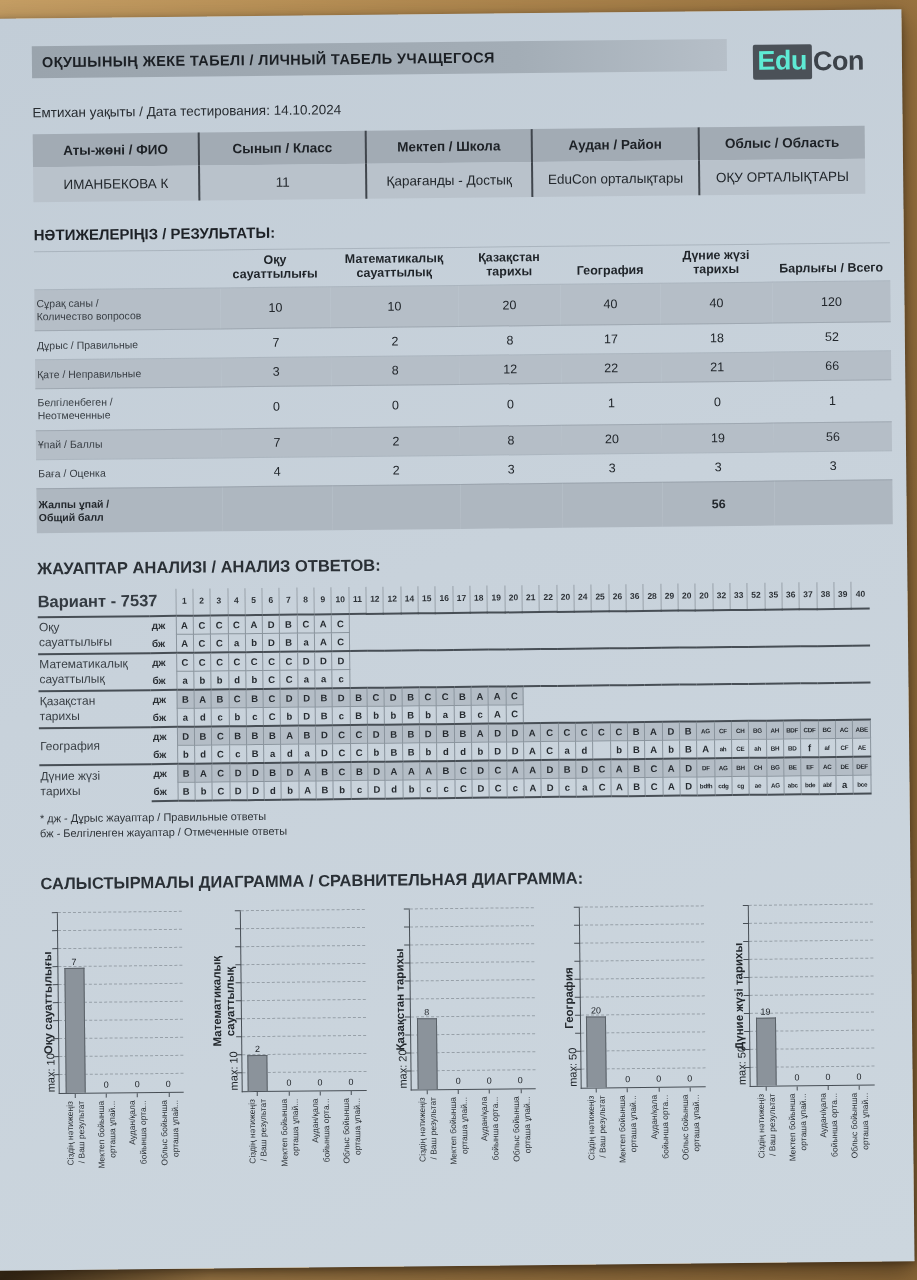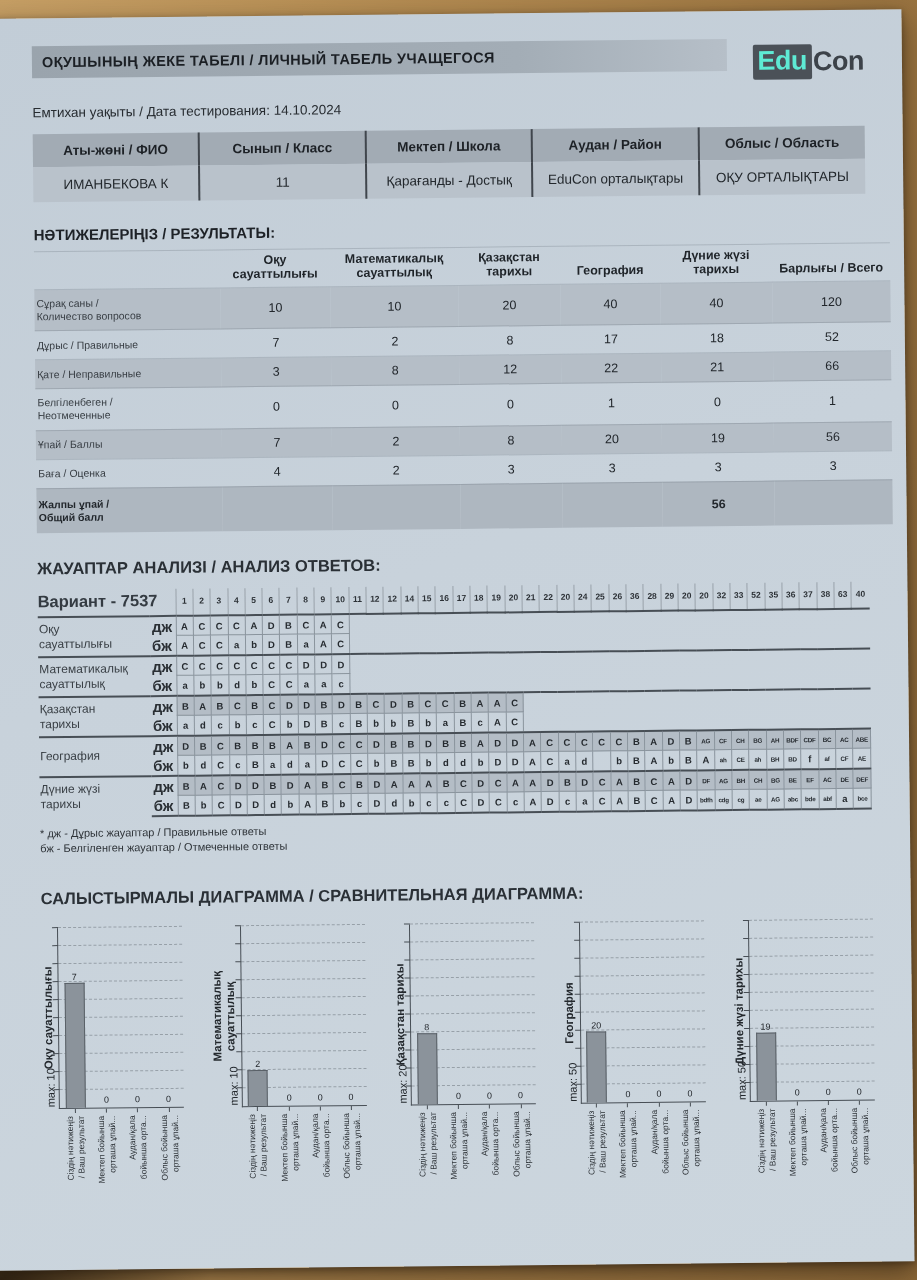--- a/index.html
+++ b/index.html
@@ -45,21 +45,21 @@
   .results td.rlabel{font-size:10.5px;text-align:left;white-space:pre-line;line-height:1.25;color:#383e44;padding-left:2px;}
   .results tr.shade td{background:#b5bec7;}
   .results tr{border-top:1px solid rgba(110,120,130,.30);}
   .results tr.total td{background:#aeb7c0;font-weight:bold;padding:9px 2px;}
   .results tr.total td.rlabel{font-weight:bold;color:#22272c;}
   
   .answers{width:100%;margin-top:12px;table-layout:fixed;}
   .answers .variant{font-size:16.5px;font-weight:bold;text-align:left;color:#343b42;padding:2px 0 5px 0;}
   .answers td.num{font-size:8.5px;font-weight:600;text-align:center;color:#2c3136;border-left:1px solid #99a2aa;padding:2px 0 4px;}
   .answers th.subj{font-size:12px;font-weight:normal;text-align:left;color:#3a4046;white-space:pre-line;line-height:1.25;vertical-align:middle;}
-  .answers td.pref{font-size:15px;font-weight:bold;text-align:left;padding-left:2px;color:#2a2f34;margin-left:18px;}
+  .answers td.pref{font-size:10px;font-weight:bold;text-align:left;padding-left:2px;color:#2a2f34;margin-left:18px;}
   .answers td.ans{height:17px;text-align:center;font-size:9.5px;font-weight:600;color:#262b30;border:1px solid #8a949d;padding:0;overflow:visible;}
   .answers td.ans.multi{font-size:6.3px;letter-spacing:-0.3px;}
   .answers td.ans.shaded{background:#b4bdc6;}
   .answers tr.sepline th,.answers tr.sepline td{border-top:2px solid #474e55;}
   .answers tr.lastline td{border-bottom:2px solid #474e55;}
   .answers td.void{border:none;}
   .footnote{margin-top:8px;font-size:11px;color:#2e3338;line-height:1.4;white-space:pre-line;}
   
   .charts{display:flex;justify-content:space-between;margin-top:20px;}
   .chart{display:flex;}
@@ -295,21 +295,21 @@
           <td class="num">29</td>
           <td class="num">20</td>
           <td class="num">20</td>
           <td class="num">32</td>
           <td class="num">33</td>
           <td class="num">52</td>
           <td class="num">35</td>
           <td class="num">36</td>
           <td class="num">37</td>
           <td class="num">38</td>
-          <td class="num">63</td>
+          <td class="num">39</td>
           <td class="num">40</td>
         </tr>
         <tr class="sepline">
           <th class="subj" rowspan="2">Оқу
 сауаттылығы</th>
           <td class="pref">дж</td>
           <td class="ans">A</td>
           <td class="ans">C</td>
           <td class="ans">C</td>
           <td class="ans">C</td>

